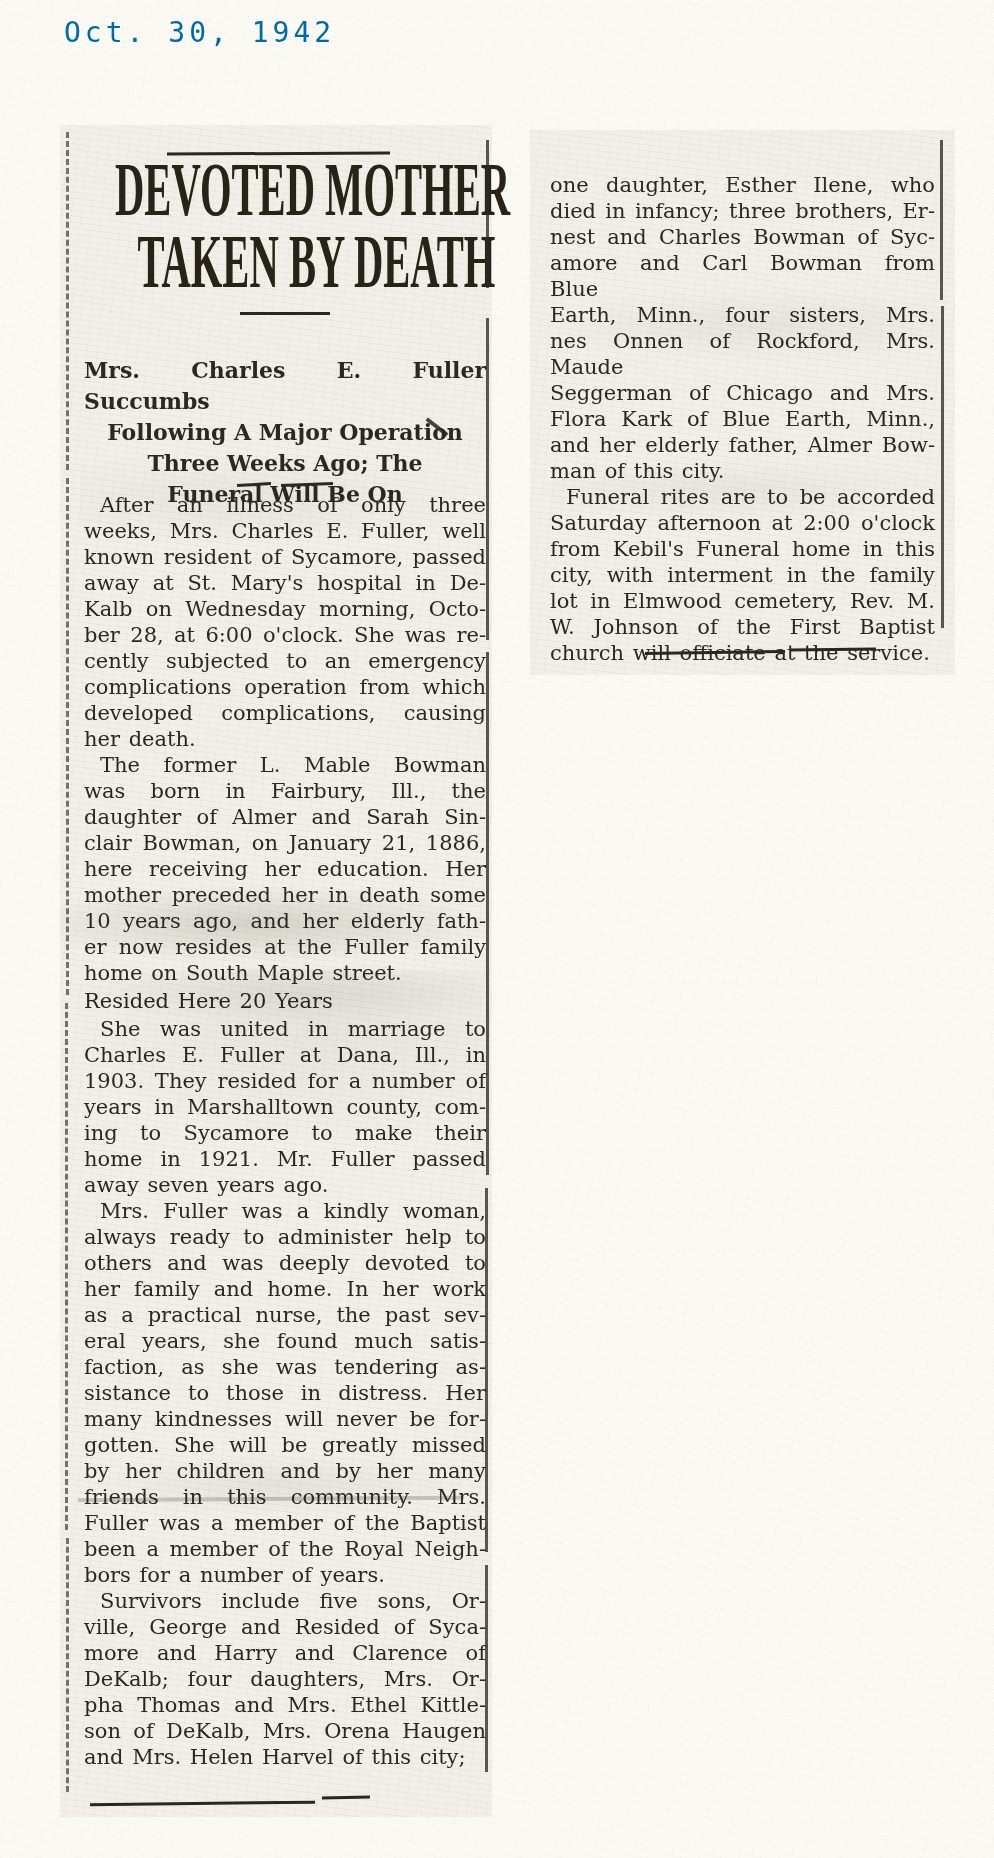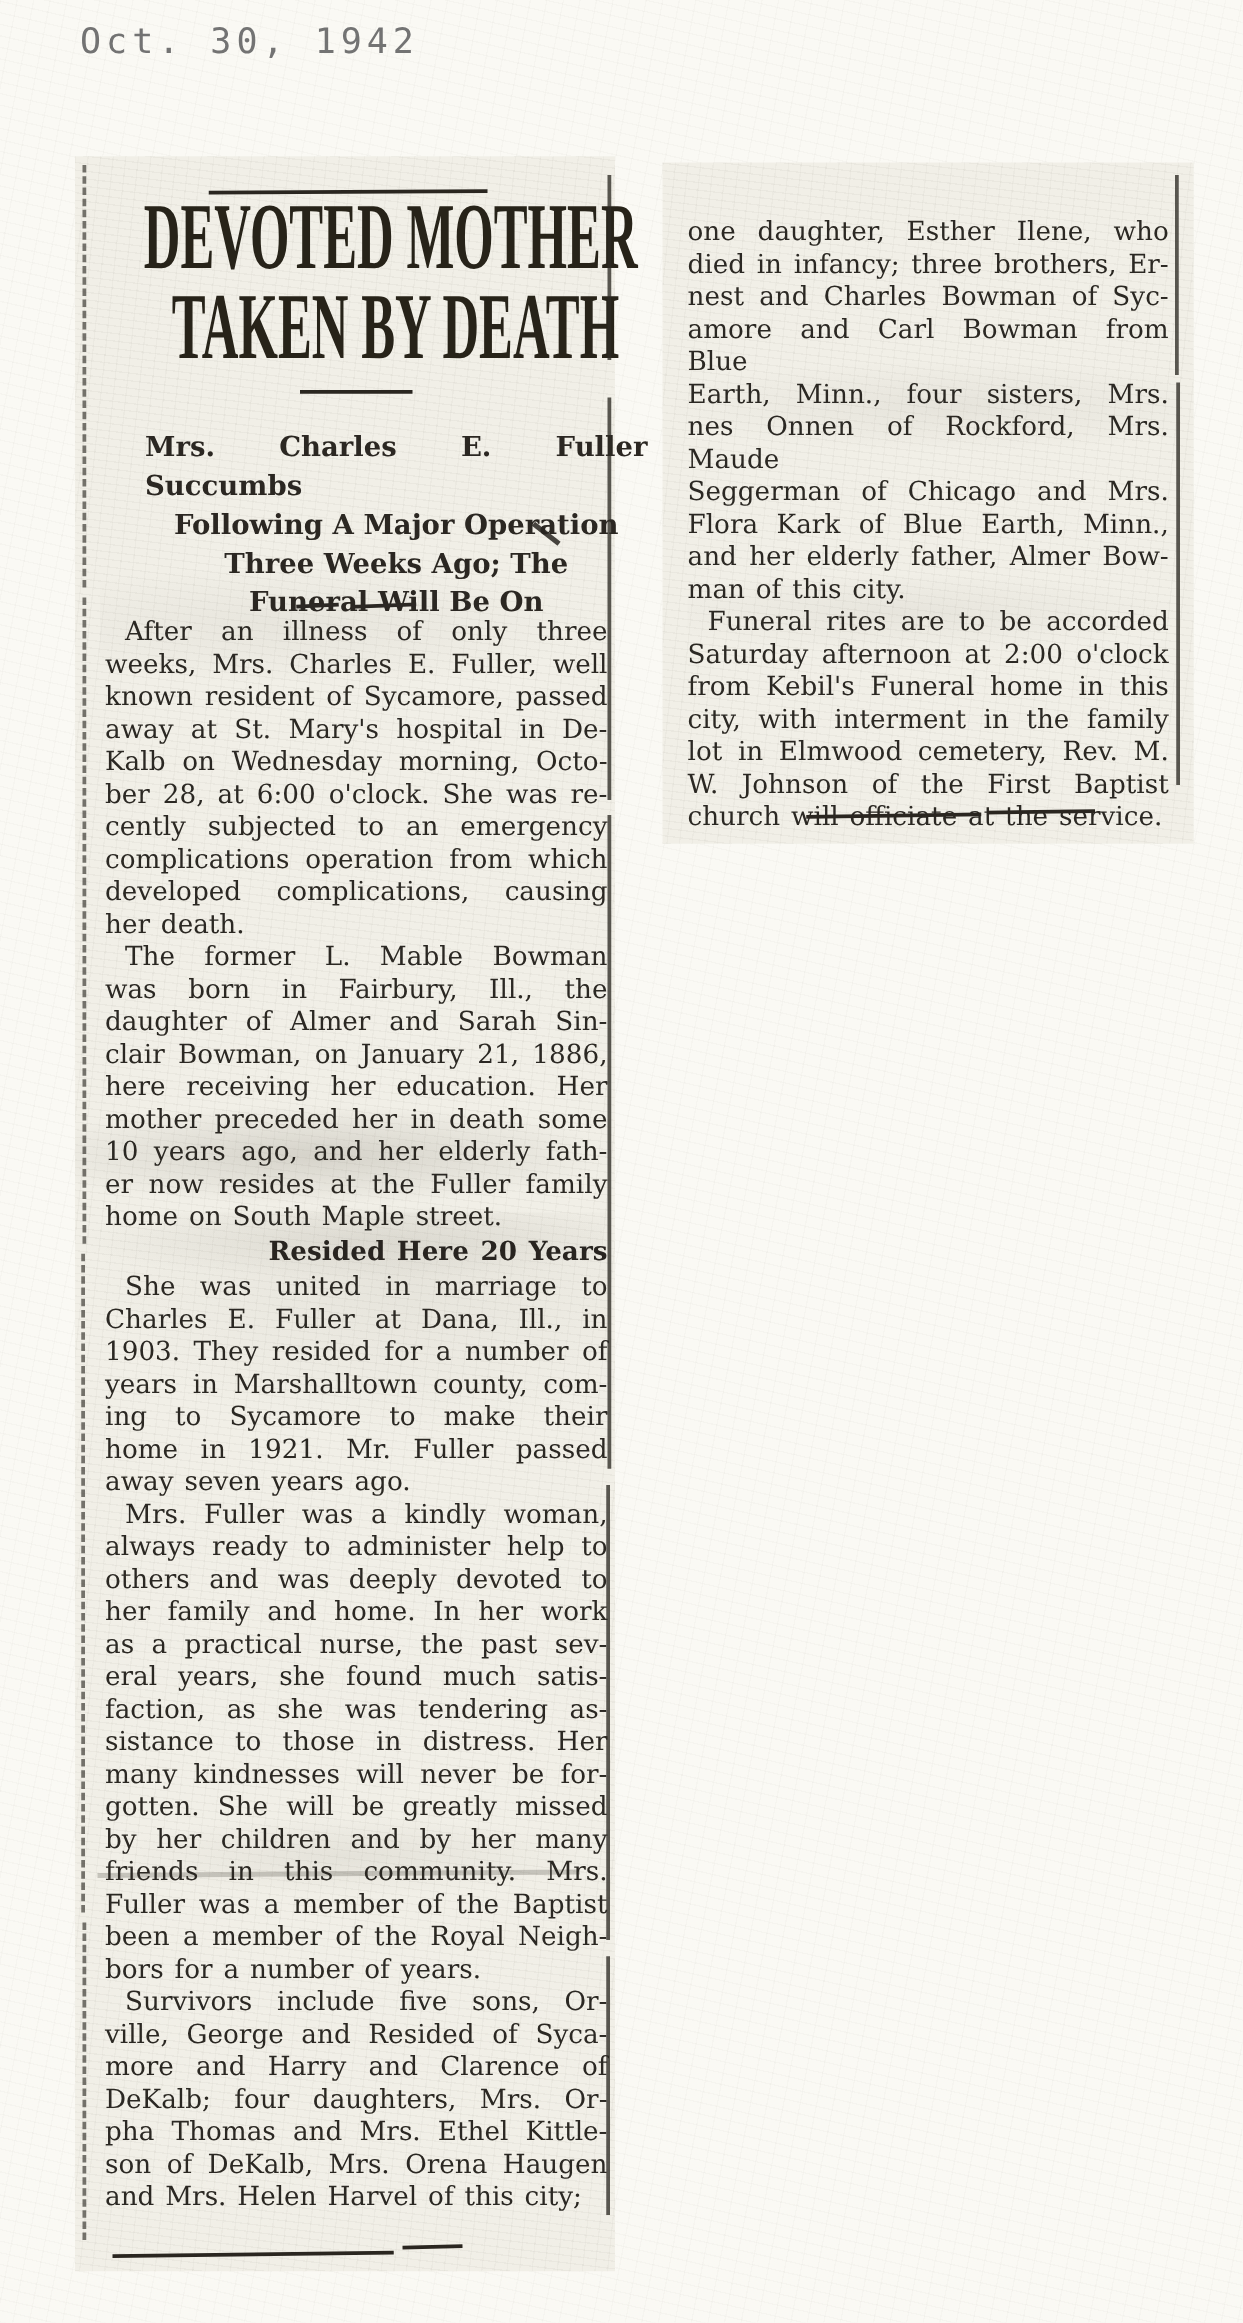--- a/index.html
+++ b/index.html
@@ -9,21 +9,21 @@
     background-image:
       repeating-linear-gradient(13deg, rgba(120,114,100,0.035) 0 1px, transparent 1px 9px),
       repeating-linear-gradient(101deg, rgba(120,114,100,0.03) 0 1px, transparent 1px 13px);
     font-family:"DejaVu Serif", serif;
   }
 
   
   .date-line{
     position:absolute;left:64px;top:16px;
     font-family:"DejaVu Sans Mono", monospace;
-    font-size:28px;letter-spacing:4px;color:#737373;white-space:nowrap;
+    font-size:28px;letter-spacing:4px;color:#0369a1;white-space:nowrap;
   }
 
   
   .clip{
     position:absolute;
     background-color:#f1efe7;
     background-image:
       repeating-linear-gradient(7deg,  rgba(100,95,82,0.05) 0 1px, transparent 1px 6px),
       repeating-linear-gradient(96deg, rgba(100,95,82,0.04) 0 1px, transparent 1px 10px);
   }
@@ -40,22 +40,22 @@
   .headline-line{
     position:absolute;left:0;width:100%;text-align:center;
     font-family:"Liberation Serif", serif;font-weight:700;
     font-size:58px;line-height:1;color:#272319;white-space:nowrap;
   }
   #hl1{top:36px;transform:scale(0.70,1.30) translateX(-14px);}
   #hl2{top:108px;transform:scale(0.70,1.30) translateX(18px);}
 
   
   .subhead{
-    position:absolute;left:24px;top:218px;width:402px;
-    font-size:22px;line-height:31px;font-weight:700;color:#2b2722;margin-left:32px;
+    position:absolute;left:24px;top:230px;width:402px;
+    font-size:22px;line-height:31px;font-weight:700;color:#2b2722;
   }
   .subhead .tline{text-align:right;text-align-last:center;}
   .subhead .tline:first-child{text-align:justify;text-align-last:justify;}
 
   
   .dash-sep{position:absolute;left:24px;top:349px;width:402px;text-align:center;}
   .dash-sep i{display:inline-block;vertical-align:middle;border-top:3px solid #2c2824;margin:0 5px;}
   .dash-sep .d1{width:34px;transform:rotate(-3deg);}
   .dash-sep .d2{width:52px;transform:rotate(-2deg);}
 
@@ -63,21 +63,21 @@
   .text-col{
     position:absolute;color:#2b2823;
     font-size:21px;line-height:26px;word-spacing:2px;
   }
   #left-text{left:24px;top:367px;width:402px;}
   #right-text{left:20px;top:42px;width:385px;}
   .tline{text-align:justify;text-align-last:justify;}
   .tline.tlast{text-align-last:left;}
   .para.indent .tline:first-child{text-indent:16px;}
   .section-heading{
-    font-weight:700;text-align:right;line-height:30px;color:#282420;
+    font-weight:400;text-align:left;line-height:30px;color:#282420;
   }
 
   
   .smudge{position:absolute;pointer-events:none;}
   .mark-slash{
     position:absolute;width:26px;border-top:4px solid rgba(40,37,32,0.85);
     transform:rotate(38deg);
   }
 </style>
 </head>

